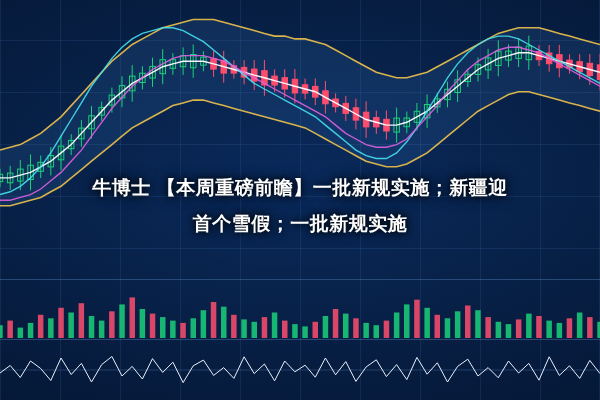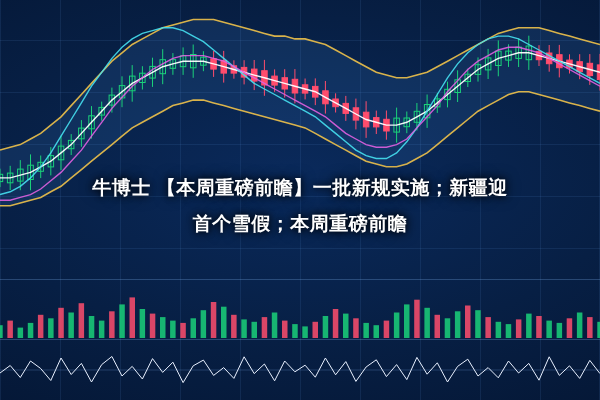--- a/index.html
+++ b/index.html
@@ -317,15 +317,15 @@
     <svg class="layer" viewBox="0 0 600 60" preserveAspectRatio="none">
       <line x1="0" y1="30" x2="600" y2="30" stroke="rgba(120,170,230,0.25)" stroke-width="1"></line>
       <g id="g-ind">
           <path d="M0.0 33.0 L10.2 25.5 L20.3 37.5 L30.5 21.0 L40.7 28.5 L50.8 40.5 L61.0 18.0 L71.2 34.5 L81.4 23.4 L91.5 42.0 L101.7 24.6 L111.9 16.5 L122.0 36.0 L132.2 26.4 L142.4 39.0 L152.5 18.6 L162.7 32.4 L172.9 22.2 L183.1 42.6 L193.2 25.8 L203.4 20.1 L213.6 35.4 L223.7 27.6 L233.9 38.4 L244.1 16.8 L254.2 33.6 L264.4 24.0 L274.6 40.8 L284.7 21.0 L294.9 31.8 L305.1 25.2 L315.3 37.2 L325.4 18.0 L335.6 34.8 L345.8 21.6 L355.9 41.4 L366.1 27.0 L376.3 19.8 L386.4 36.6 L396.6 24.6 L406.8 39.6 L416.9 17.4 L427.1 34.2 L437.3 22.8 L447.5 42.0 L457.6 26.4 L467.8 19.2 L478.0 36.0 L488.1 27.6 L498.3 37.8 L508.5 21.0 L518.6 33.0 L528.8 23.4 L539.0 40.2 L549.2 16.8 L559.3 35.4 L569.5 25.8 L579.7 38.4 L589.8 20.4 L600.0 33.6" fill="none" stroke="#e8f0ff" stroke-width="1"></path>
         </g>
     </svg>
   </div>
 
   <div id="headline">
     <div class="line line1">牛博士  【本周重磅前瞻】一批新规实施；新疆迎</div>
-    <div class="line line2">首个雪假；本周重磅前瞻</div>
+    <div class="line line2">首个雪假；一批新规实施</div>
   </div>
 </div>
 
 </body></html>

